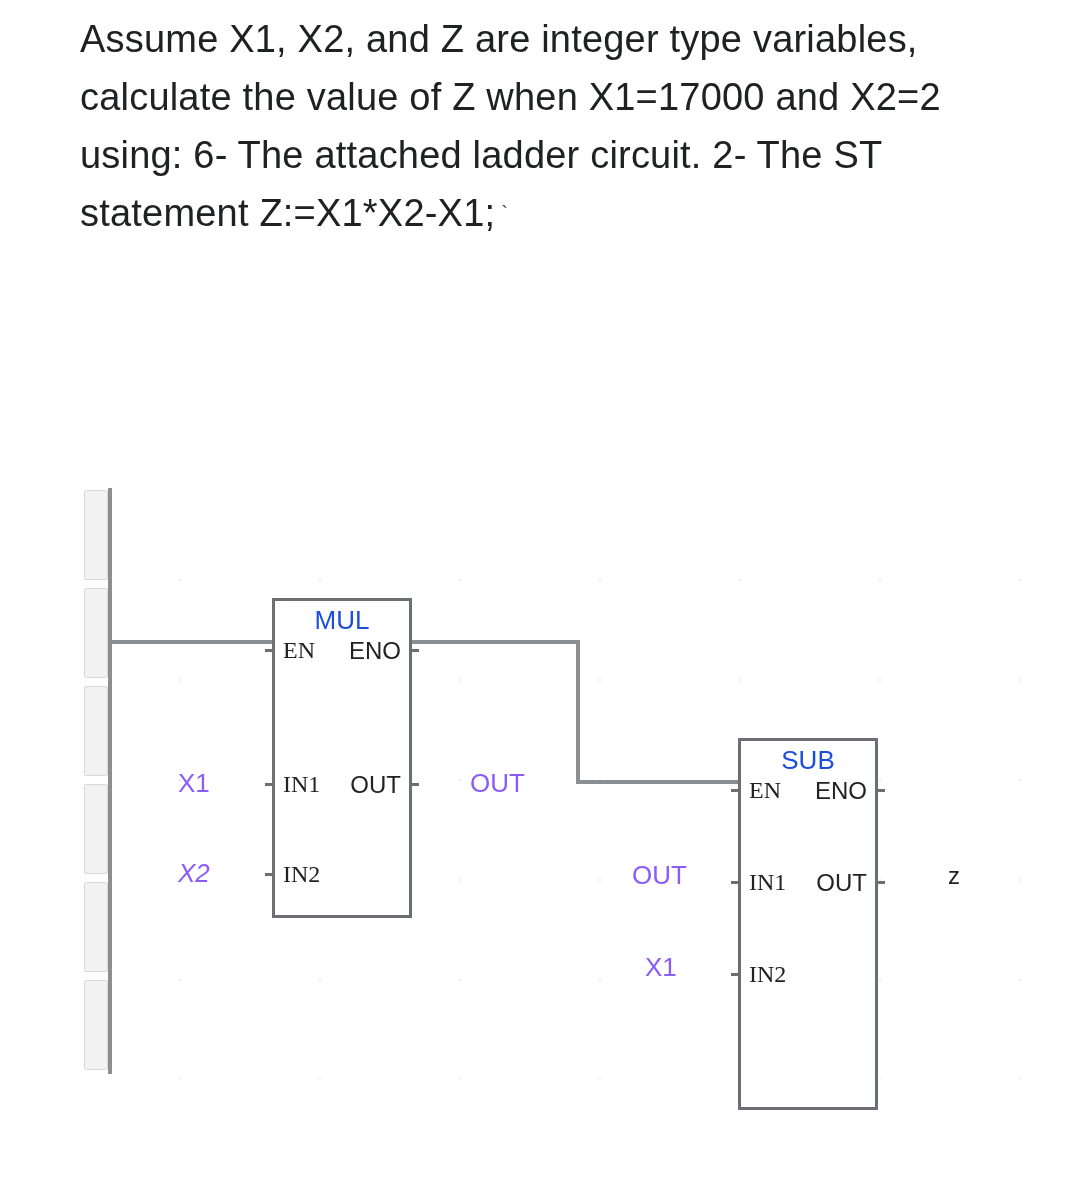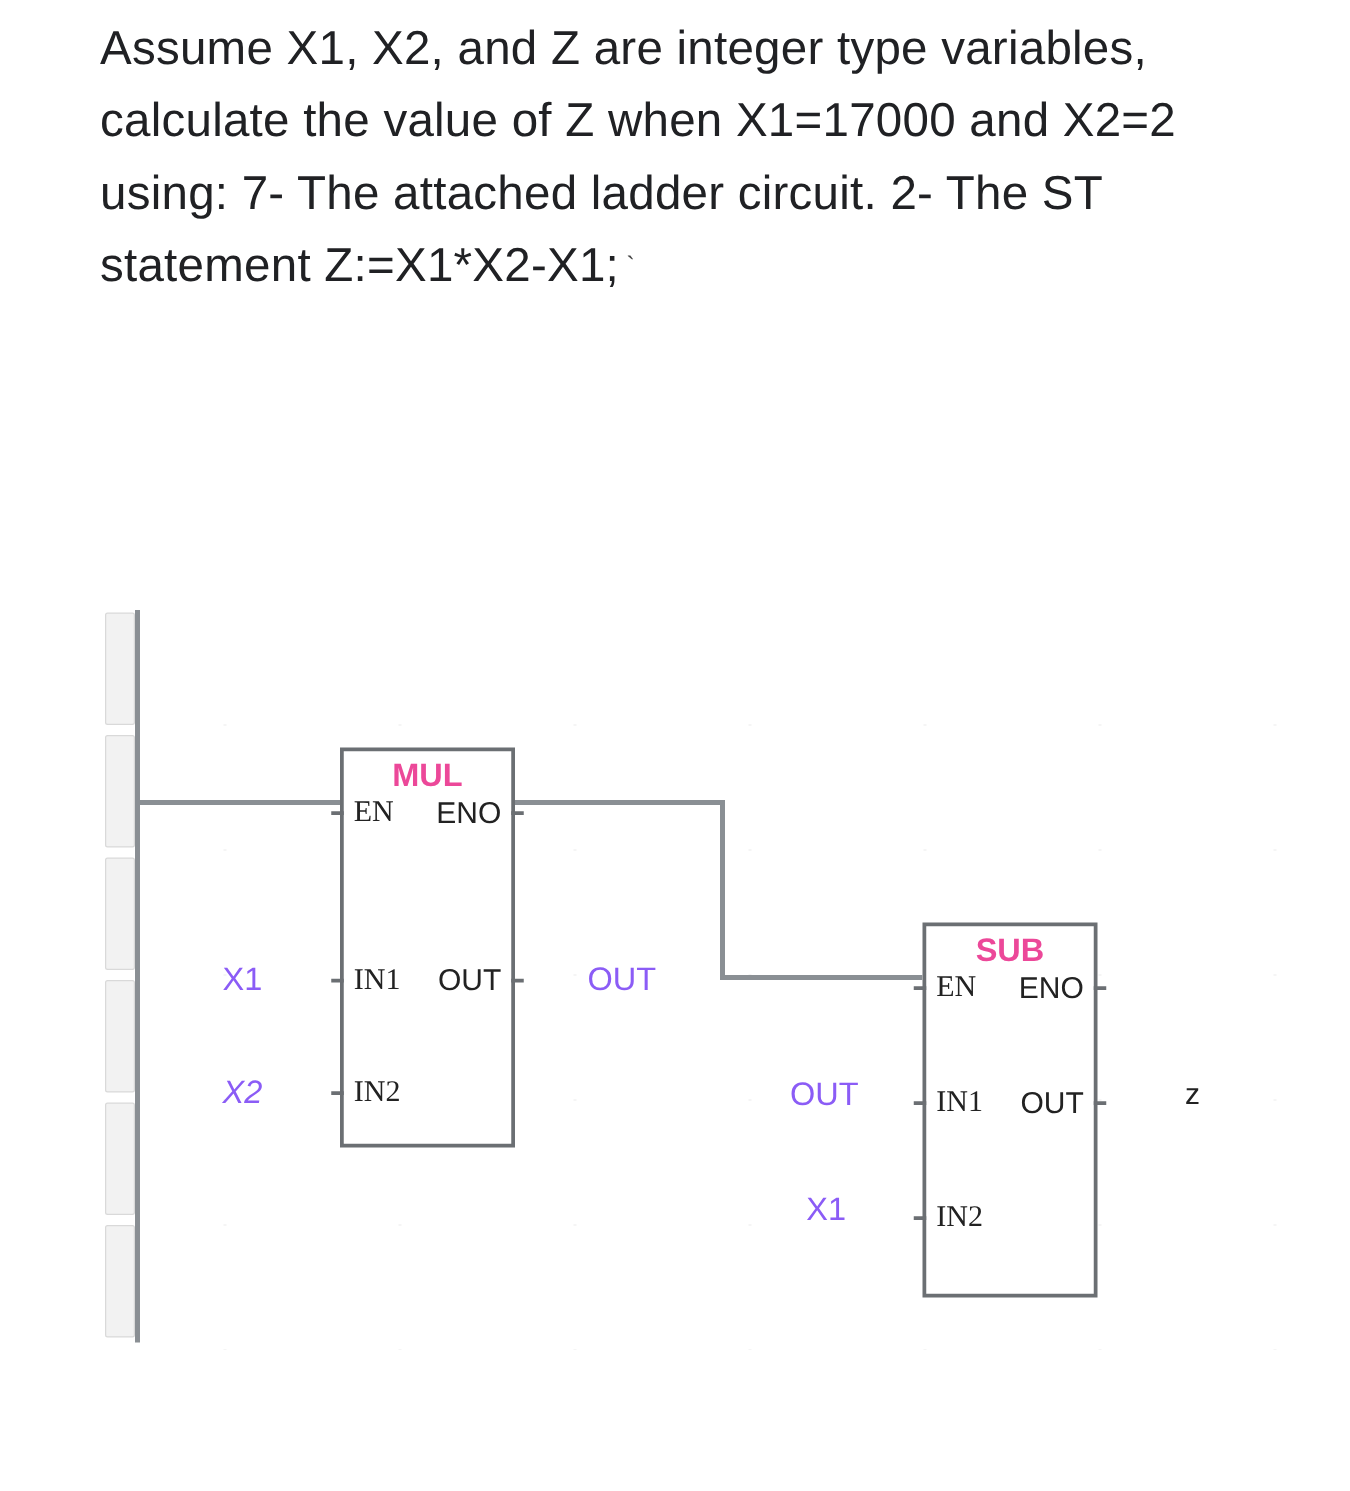--- a/index.html
+++ b/index.html
@@ -95,22 +95,22 @@
     border: 3px solid #6b6f73;
     background: #ffffff;
     box-sizing: border-box;
   }
   .fb .title {
     position: absolute;
     top: 4px;
     left: 0; right: 0;
     text-align: center;
     font-size: 26px;
-    font-weight: 700;
-    color: #ec4899;
+    font-weight: 400;
+    color: #1d4ed8;
   }
   .pin {
     position: absolute;
     font-size: 24px;
     color: #222;
     white-space: nowrap;
   }
   .pin.left  { left: 8px; font-family: Liberation Serif, serif; }
   .pin.right { right: 8px; }
 
@@ -129,21 +129,21 @@
     background: #6b6f73;
   }
   .stub.h { height: 3px; width: 10px; }
 
 </style>
 </head>
 <body>
 <div class="page">
 
   <div class="question">
-    <span>Assume X1, X2, and Z are integer type variables, calculate the value of Z when X1=17000 and X2=2 using: 7- The attached ladder circuit. 2- The ST statement Z:=X1*X2-X1;</span><span class="tick">`</span>
+    <span>Assume X1, X2, and Z are integer type variables, calculate the value of Z when X1=17000 and X2=2 using: 6- The attached ladder circuit. 2- The ST statement Z:=X1*X2-X1;</span><span class="tick">`</span>
   </div>
 
   <div class="ladder">
     <div class="bg-dots"></div>
 
     <div class="rail">
       <div class="seg" style="top:0px;"></div>
       <div class="seg" style="top:98px;"></div>
       <div class="seg" style="top:196px;"></div>
       <div class="seg" style="top:294px;"></div>
@@ -171,21 +171,21 @@
 
     <div class="var" style="left:108px; top:278px;">X1</div>
     <div class="var" style="left:108px; top:368px;font-style:italic;">X2</div>
 
     <div class="var" style="left:400px; top:278px;">OUT</div>
 
     <div class="wire h" style="left:342px; top:150px; width:168px;"></div>
     <div class="wire v" style="left:506px; top:150px; height:144px;"></div>
     <div class="wire h" style="left:506px; top:290px; width:162px;"></div>
 
-    <div class="fb" style="left:668px; top:248px; width:140px; height:300px;">
+    <div class="fb" style="left:668px; top:248px; width:140px; height:372px;">
       <div class="title">SUB</div>
       <span class="pin left" style="top:36px;">EN</span>
       <span class="pin right" style="top:36px;">ENO</span>
       <span class="pin left" style="top:128px;">IN1</span>
       <span class="pin right" style="top:128px;">OUT</span>
       <span class="pin left" style="top:220px;">IN2</span>
 
       <div class="stub h" style="left:-10px; top:48px;"></div>
       <div class="stub h" style="right:-10px; top:48px;"></div>
       <div class="stub h" style="left:-10px; top:140px;"></div>

